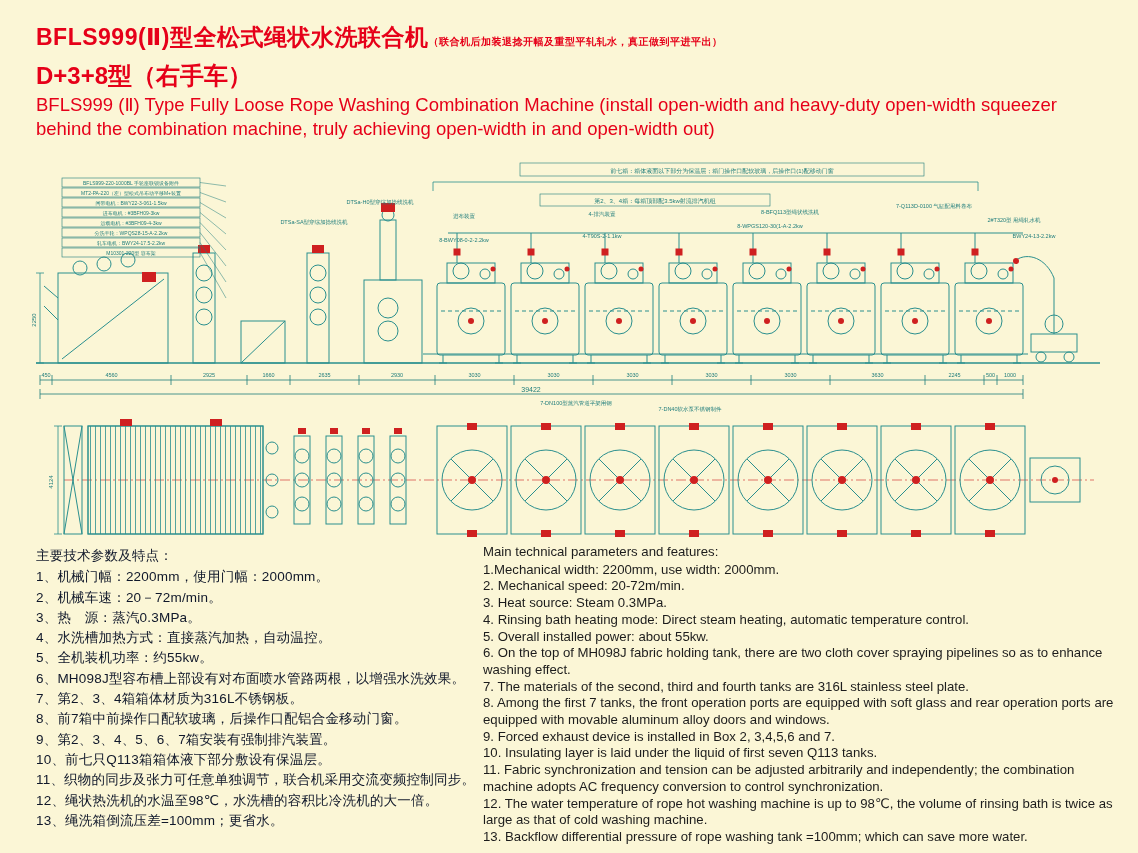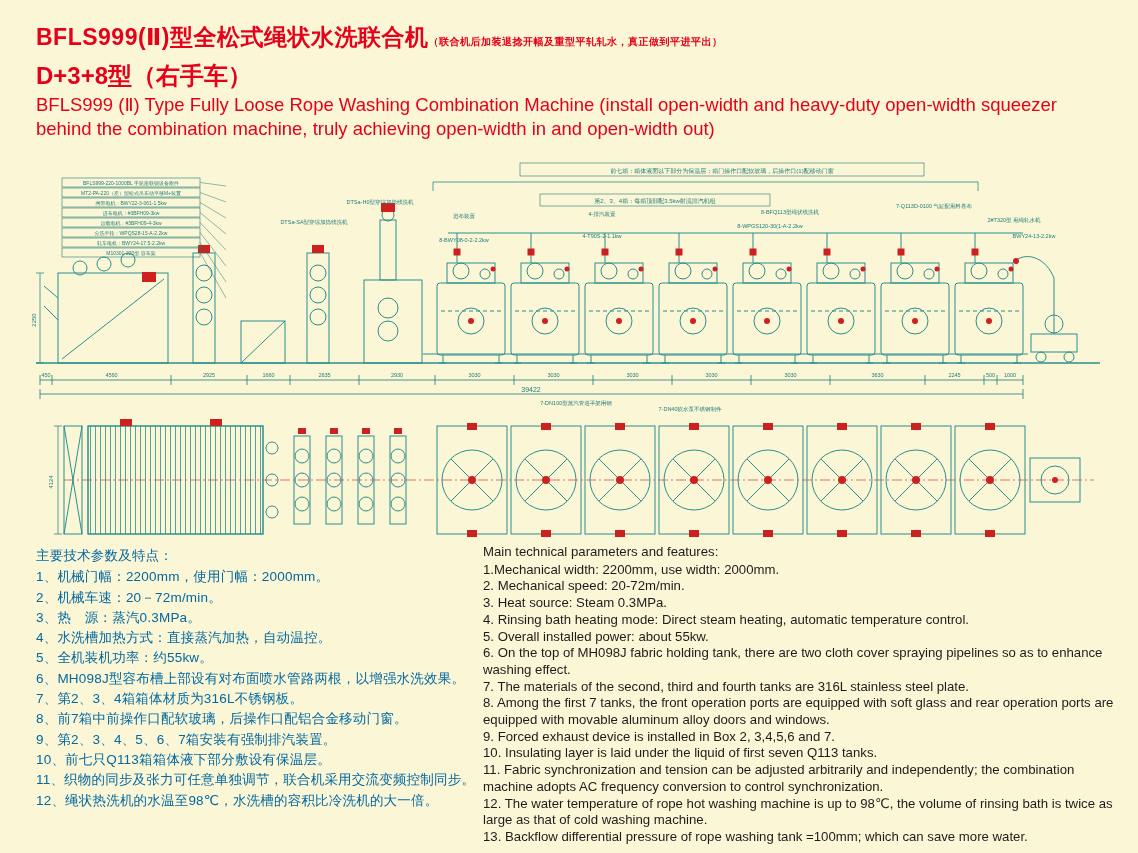--- a/index.html
+++ b/index.html
@@ -10,21 +10,21 @@
     font-family:"Liberation Sans","DejaVu Sans",sans-serif;
   }
   .header{position:absolute;left:36px;top:22px;color:#e60019;width:1070px}
   .t-zh{font-size:23px;font-weight:bold;letter-spacing:.5px}
   .t-zh .note{font-size:10px;font-weight:bold}
   .t-model{font-size:24px;font-weight:bold;margin-top:7px}
   .t-en{font-size:18.5px;margin-top:1px;line-height:1.32;font-weight:500}
   .drawing{position:absolute;left:28px;top:158px;width:1082px;height:392px}
   .drawing svg{width:100%;height:100%}
   .drawing text{font-family:"Liberation Sans","DejaVu Sans",sans-serif}
-  .specs-zh{position:absolute;left:36px;top:546px;width:452px;color:#0369a1;
+  .specs-zh{position:absolute;left:36px;top:546px;width:452px;color:#0f172a;
             font-size:13.5px;line-height:20.3px;letter-spacing:.2px}
   .specs-en{position:absolute;left:483px;top:544px;width:632px;color:#1c1c1c;
             font-size:13.2px;line-height:16.7px}
   .specs-en .heading,.specs-zh .heading{margin-bottom:1px}
 </style>
 </head>
 <body>
 
 <header class="header">
   <h1 class="t-zh"><span>BFLS999(Ⅱ)型全松式绳状水洗联合机</span><span class="note">（联合机后加装退捻开幅及重型平轧轧水，真正做到平进平出）</span></h1>
@@ -278,20 +278,21 @@
   <div>3、热　源：蒸汽0.3MPa。</div>
   <div>4、水洗槽加热方式：直接蒸汽加热，自动温控。</div>
   <div>5、全机装机功率：约55kw。</div>
   <div>6、MH098J型容布槽上部设有对布面喷水管路两根，以增强水洗效果。</div>
   <div>7、第2、3、4箱箱体材质为316L不锈钢板。</div>
   <div>8、前7箱中前操作口配软玻璃，后操作口配铝合金移动门窗。</div>
   <div>9、第2、3、4、5、6、7箱安装有强制排汽装置。</div>
   <div>10、前七只Q113箱箱体液下部分敷设有保温层。</div>
   <div>11、织物的同步及张力可任意单独调节，联合机采用交流变频控制同步。</div>
   <div>12、绳状热洗机的水温至98℃，水洗槽的容积比冷洗机的大一倍。</div>
+  <div>13、绳洗箱倒流压差=100mm；更省水。</div>
 </section>
 
 <section class="specs-en">
   <div class="heading">Main technical parameters and features:</div>
   <div>1.Mechanical width: 2200mm, use width: 2000mm.</div>
   <div>2. Mechanical speed: 20-72m/min.</div>
   <div>3. Heat source: Steam 0.3MPa.</div>
   <div>4. Rinsing bath heating mode: Direct steam heating, automatic temperature control.</div>
   <div>5. Overall installed power: about 55kw.</div>
   <div>6. On the top of MH098J fabric holding tank, there are two cloth cover spraying pipelines so as to enhance washing effect.</div>

